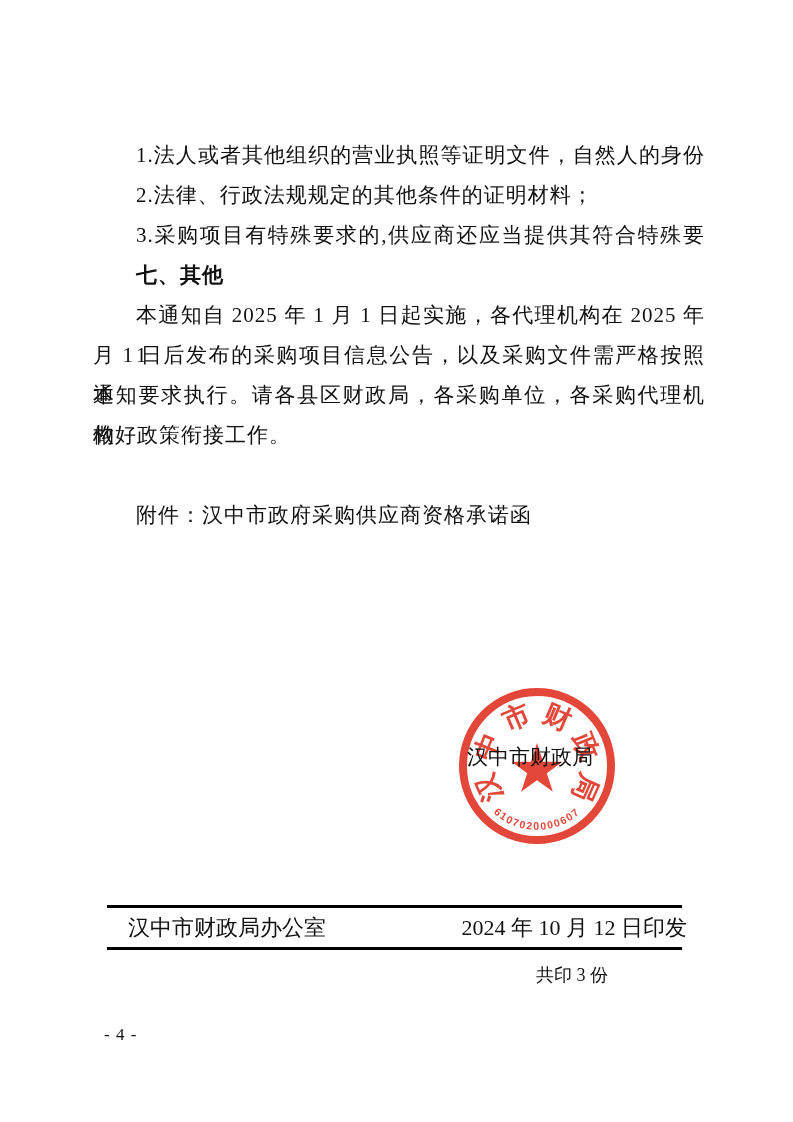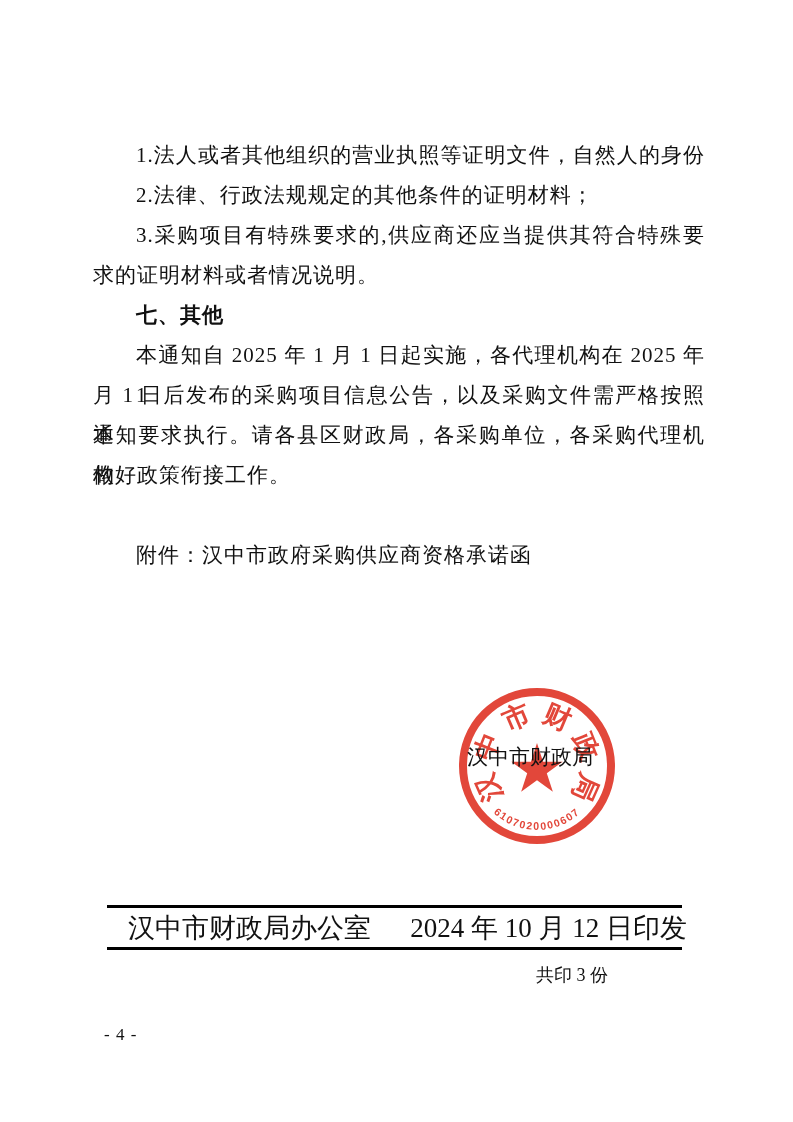--- a/index.html
+++ b/index.html
@@ -52,41 +52,40 @@
   
   .rule {
     position:absolute; left:107px; width:575px; height:3px;
     background:#000;
   }
   .rule-top { top:905px; }
   .rule-bottom { top:947px; }
   .footer-row {
     position:absolute; left:128px; top:911px; width:559px;
     display:flex; justify-content:space-between;
-    font-size:27px; line-height:34px; white-space:nowrap;
+    font-size:22px; line-height:34px; white-space:nowrap;
   }
   .copies {
     position:absolute; right:185px; top:963px;
     font-size:18px; white-space:nowrap;margin-left:36px;
   }
   .page-number {
     position:absolute; left:104px; top:1025px;
     font-size:17px; letter-spacing:1px; white-space:nowrap;
   }
 </style>
 </head>
 <body>
 
 <div class="page">
 
   <div class="body-text">
     <div class="line indent fill">1.法人或者其他组织的营业执照等证明文件，自然人的身份</div>
     <div class="line indent">2.法律、行政法规规定的其他条件的证明材料；</div>
     <div class="line indent fill">3.采购项目有特殊要求的,供应商还应当提供其符合特殊要</div>
-    <div class="line">求的证明材料或者情况说明。</div>
     <div class="line indent heading">七、其他</div>
     <div class="line indent fill">本通知自 2025 年 1 月 1 日起实施，各代理机构在 2025 年 1</div>
     <div class="line fill">月 1 日后发布的采购项目信息公告，以及采购文件需严格按照本</div>
     <div class="line fill">通知要求执行。请各县区财政局，各采购单位，各采购代理机构</div>
     <div class="line">做好政策衔接工作。</div>
     <div class="line spacer"></div>
     <div class="line indent">附件：汉中市政府采购供应商资格承诺函</div>
   </div>
 
   <svg class="stamp" viewBox="0 0 160 160" aria-hidden="true" style="color: rgb(224, 56, 42);">

